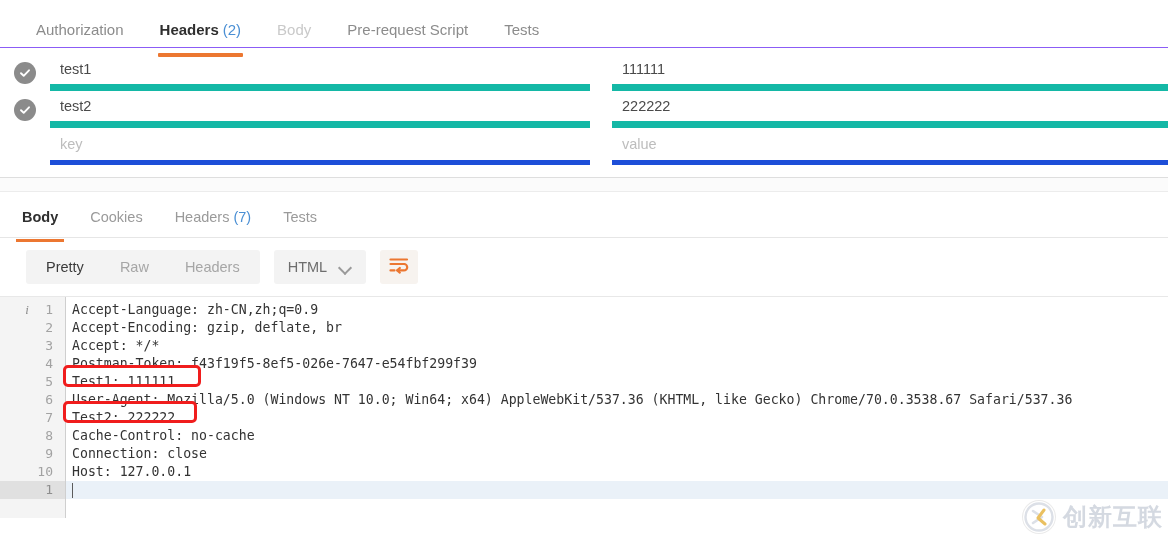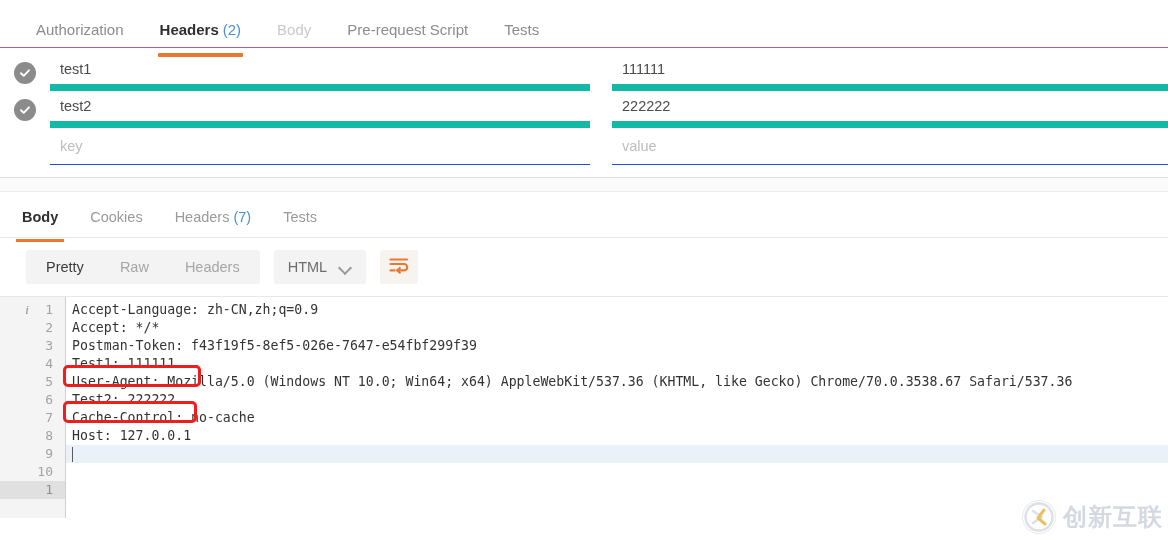--- a/index.html
+++ b/index.html
@@ -71,21 +71,21 @@
     align-items: center;
     font-size: 14.5px;
     color: #4a4a4a;
     border-bottom: 7px solid #14b8a6;
     padding-left: 10px;
     cursor: text;
   }
   .kv-key { flex: 0 0 540px; width: 540px; }
   .kv-val { flex: 1 1 auto; margin-left: 22px; }
   .kv-cell.ph { color: #bdbdbd; }
-  .kv-row.last .kv-cell { border-bottom: 1px solid #1d4ed8; }
+  .kv-row.last .kv-cell { border-bottom: 5px solid #1d4ed8; }
 
   .pane-divider {
     height: 1px;
     background: #dedede;
     margin-top: 12px;
   }
   .pane-gap {
     height: 14px;
     background: #fbfbfb;
     border-bottom: 1px solid #ececec;
@@ -394,26 +394,28 @@
     <div class="gnum">6</div>
     <div class="gnum">7</div>
     <div class="gnum">8</div>
     <div class="gnum">9</div>
     <div class="gnum">10</div>
     <div class="gnum active">1</div>
   </div>
 
   <div class="code-lines">
     <div class="cline">Accept-Language: zh-CN,zh;q=0.9</div>
+    <div class="cline">Accept-Encoding: gzip, deflate, br</div>
     <div class="cline">Accept: */*</div>
     <div class="cline">Postman-Token: f43f19f5-8ef5-026e-7647-e54fbf299f39</div>
     <div class="cline">Test1: 111111</div>
     <div class="cline">User-Agent: Mozilla/5.0 (Windows NT 10.0; Win64; x64) AppleWebKit/537.36 (KHTML, like Gecko) Chrome/70.0.3538.67 Safari/537.36</div>
     <div class="cline">Test2: 222222</div>
     <div class="cline">Cache-Control: no-cache</div>
+    <div class="cline">Connection: close</div>
     <div class="cline">Host: 127.0.0.1</div>
     <div class="cline active">
       <span class="cursor"></span>
     </div>
   </div>
 
   <div class="redbox" style="left:63px; top:68px; width:138px; height:22px;"></div>
   <div class="redbox" style="left:63px; top:104px; width:134px; height:22px;"></div>
 </div>
 

